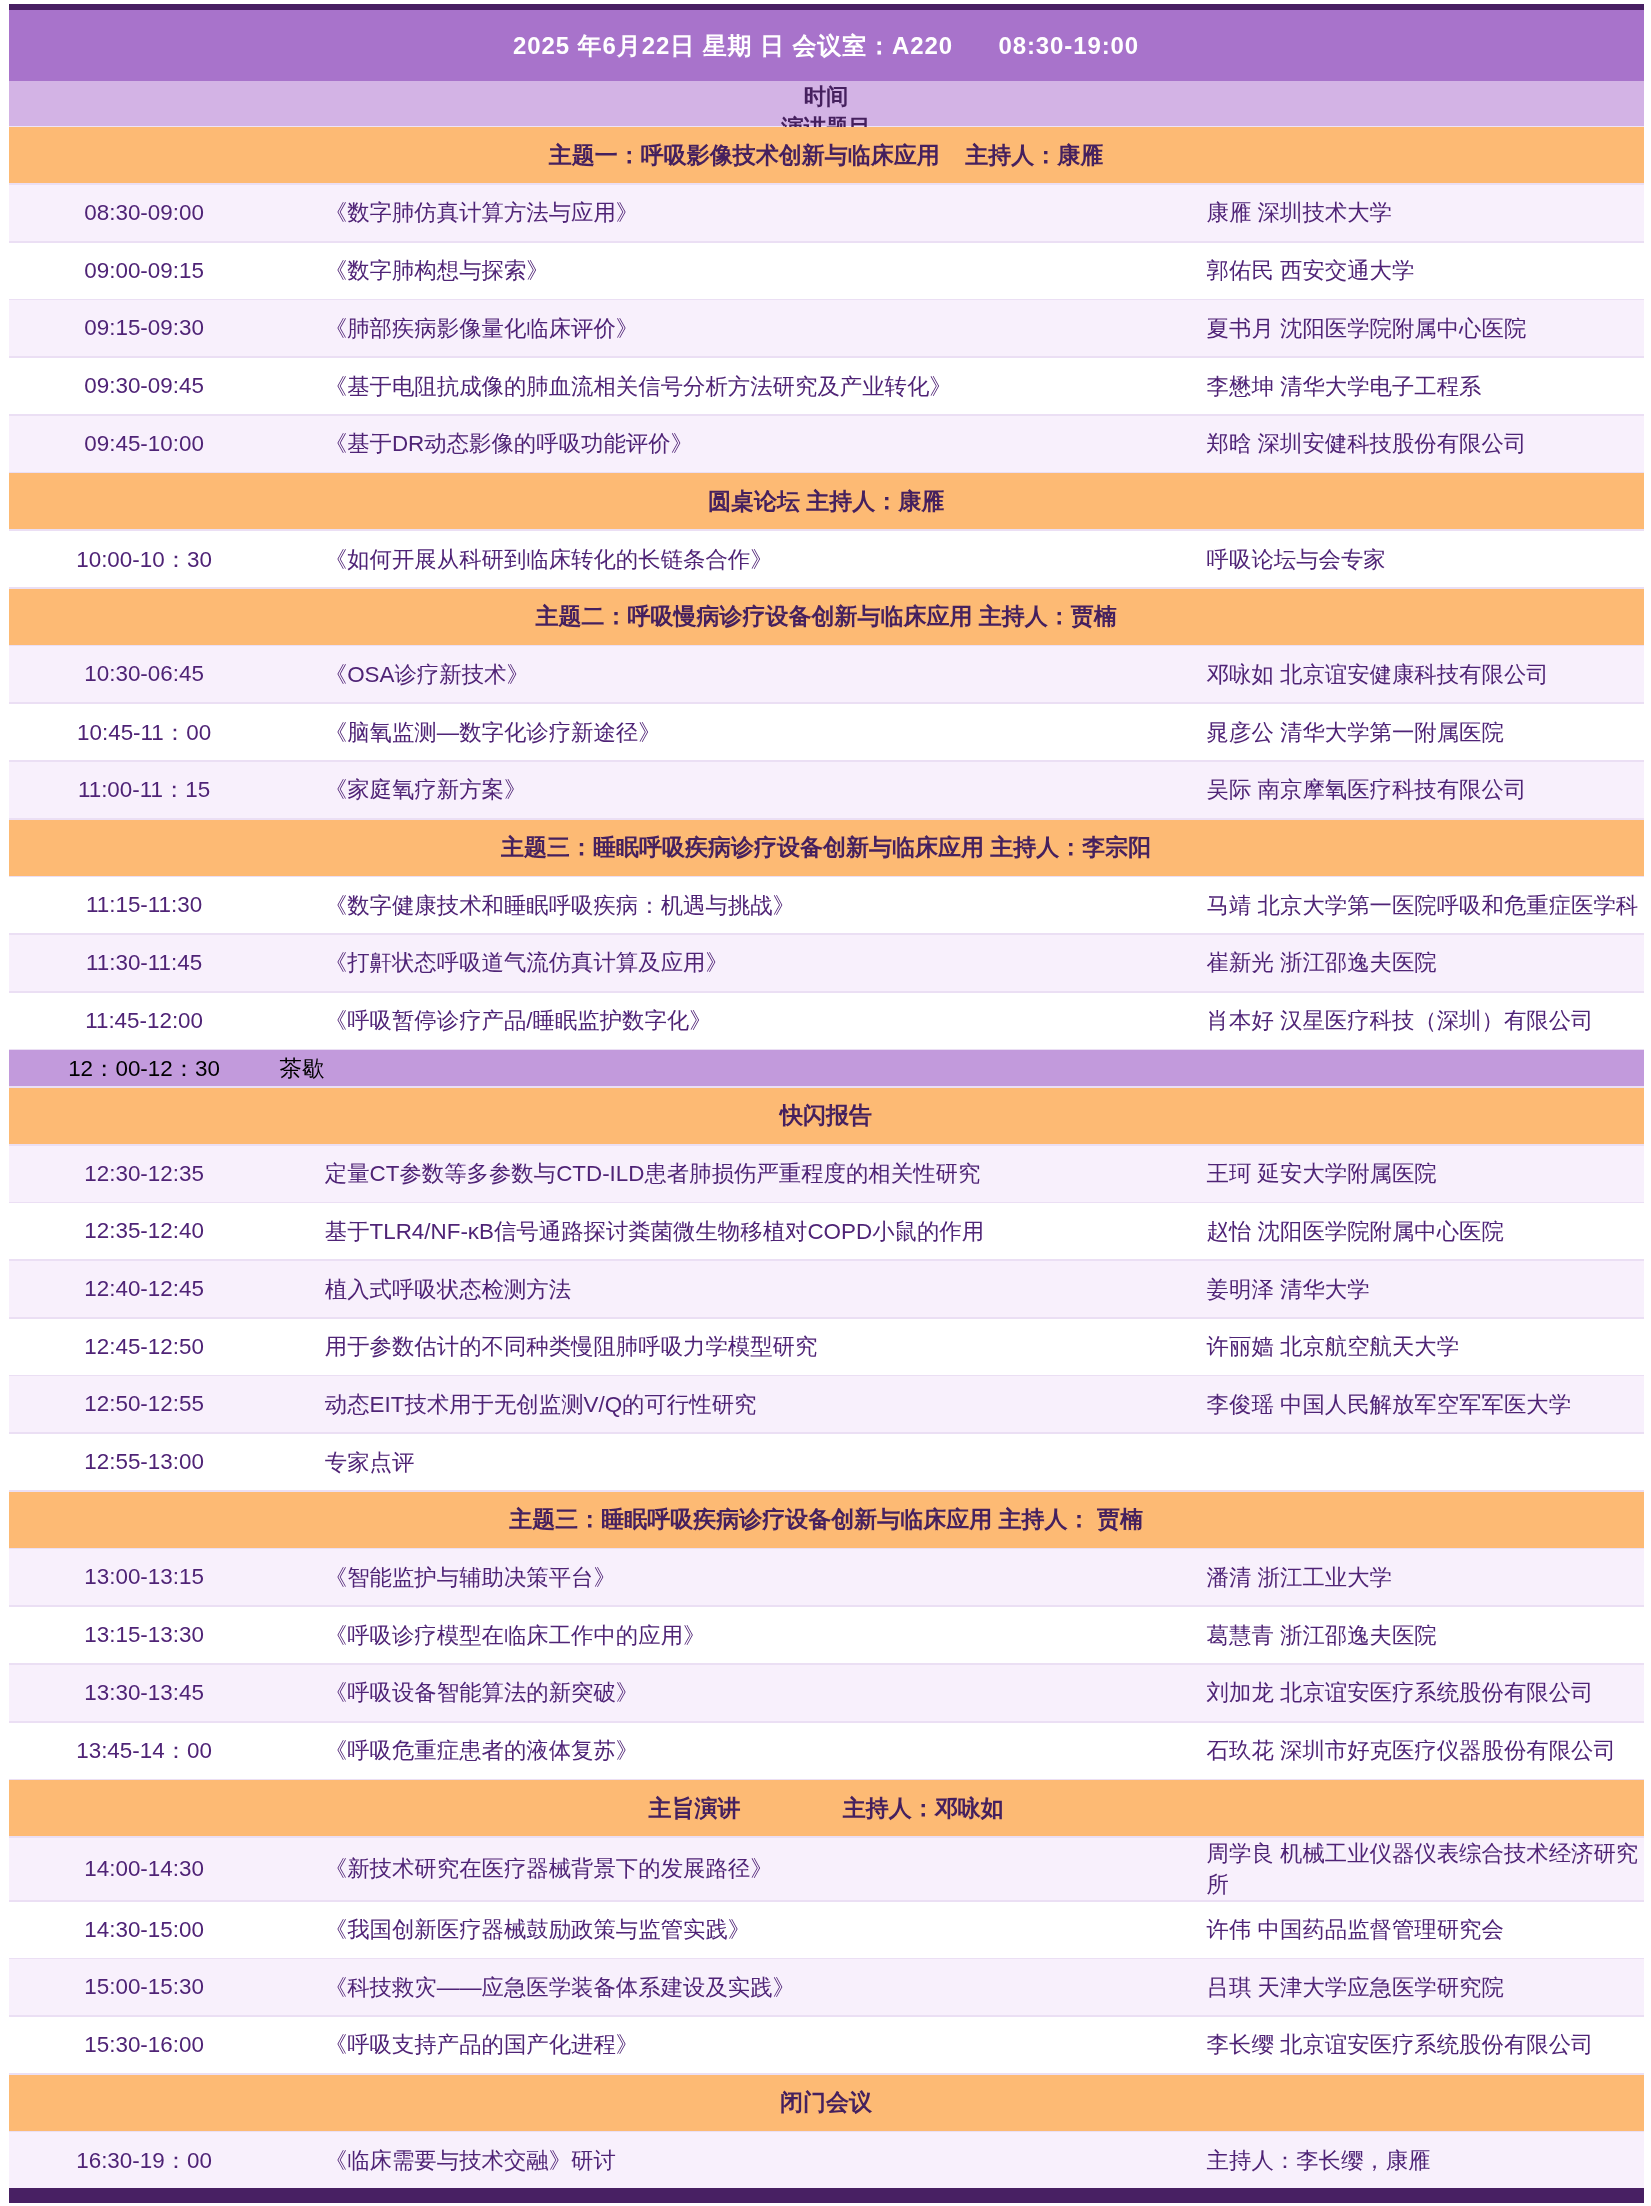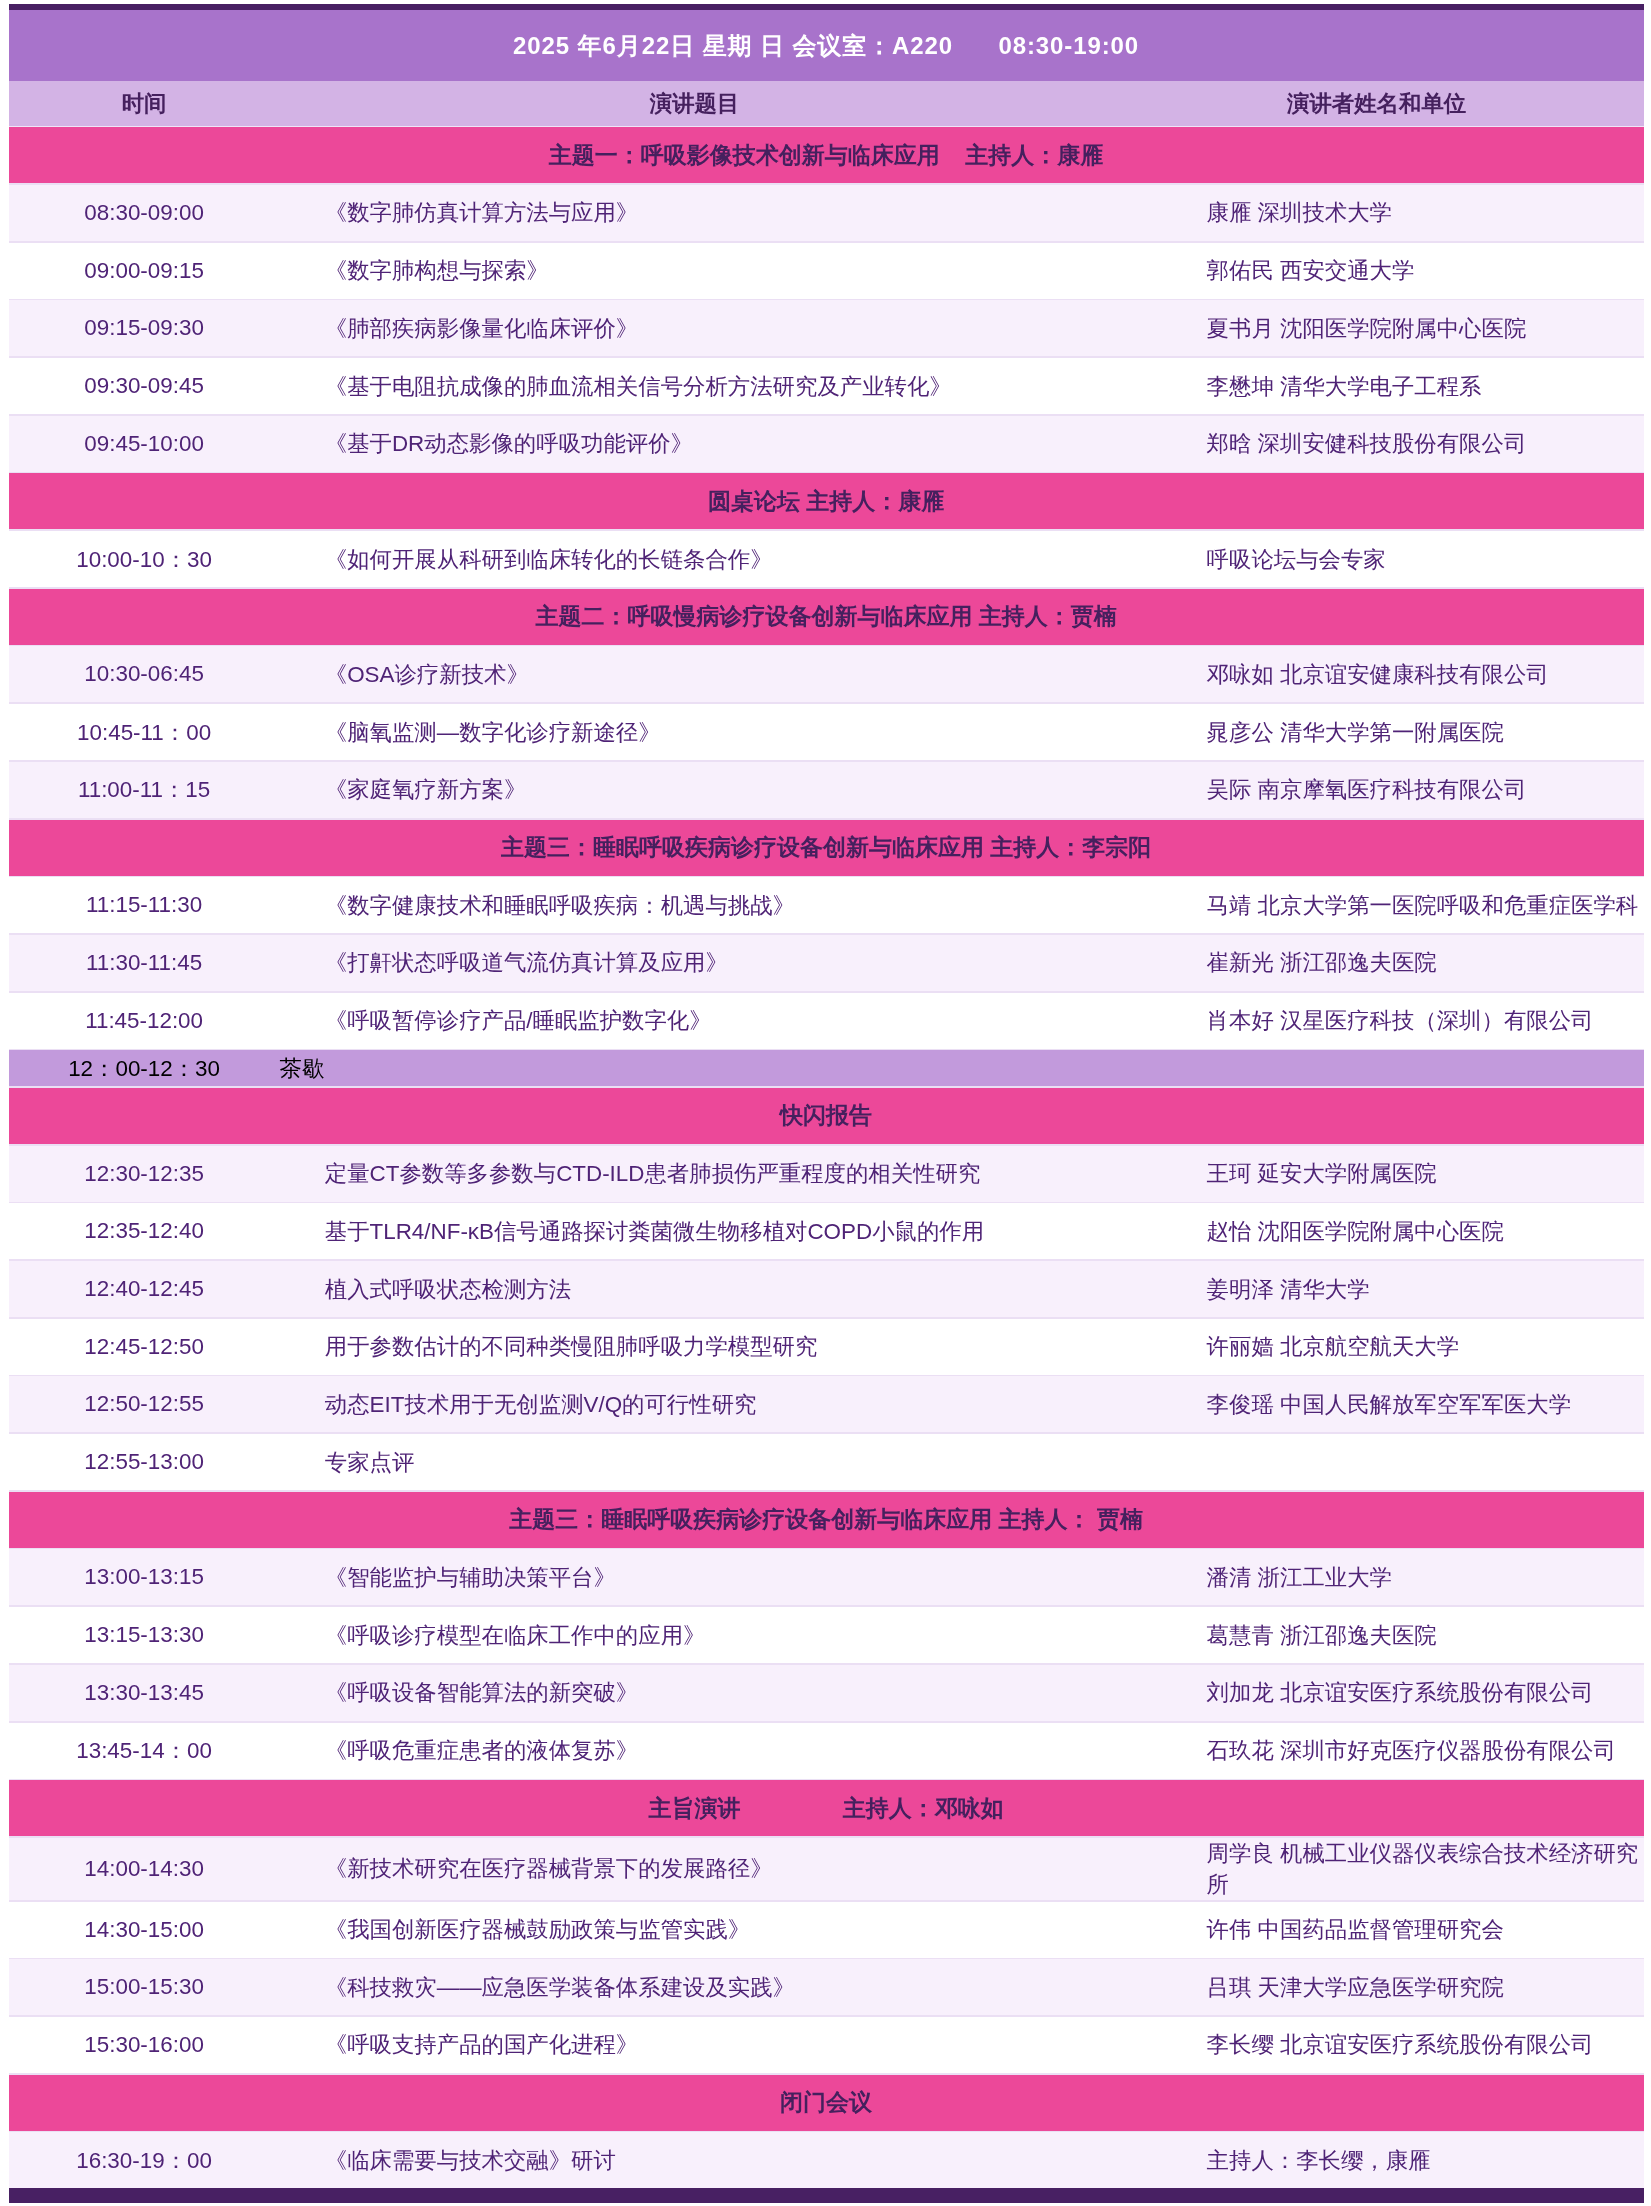--- a/index.html
+++ b/index.html
@@ -36,20 +36,21 @@
     letter-spacing: 0.9px;
   }
   .colheader {
     height: 45px;
     background: #d3b3e5;
     display: flex;
     align-items: center;
     color: #45205e;
     font-weight: bold;
     font-size: 22.4px;
+    flex-direction: column;
   }
   .colheader .c-time { width: 271px; text-align: center; }
   .colheader .c-topic { width: 830px; text-align: center; }
   .colheader .c-speaker { flex: 1; text-align: center; }
   .schedule {
     display: flex;
     flex-direction: column;
     gap: 1.7px;
     background: #ebdff4;
     border-top: 1.7px solid #efe5f7;
@@ -62,21 +63,21 @@
     font-size: 22.4px;
     gap: 40px;
   }
   .row.pale  { background: #f8f0fc; }
   .row.white { background: #ffffff; }
   .row .time { width: 271px; text-align: center; white-space: pre-wrap; }
   .row .topic { width: 830px; padding-left: 5.2px; white-space: pre-wrap; }
   .row .speaker { flex: 1; padding-left: 17px; white-space: pre-wrap; }
   .section {
     flex: 0 0 56px;
-    background: #ec4899;
+    background: #fdba74;
     display: flex;
     align-items: center;
     justify-content: center;
     color: #45205e;
     font-weight: bold;
     font-size: 23px;
     white-space: pre-wrap;
   }
   .tea {
     flex: 0 0 36px;

